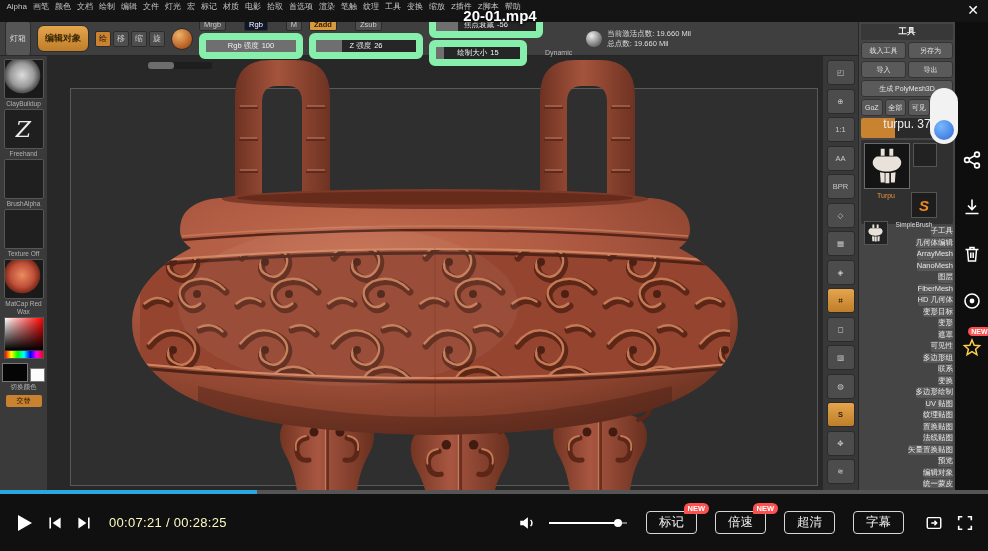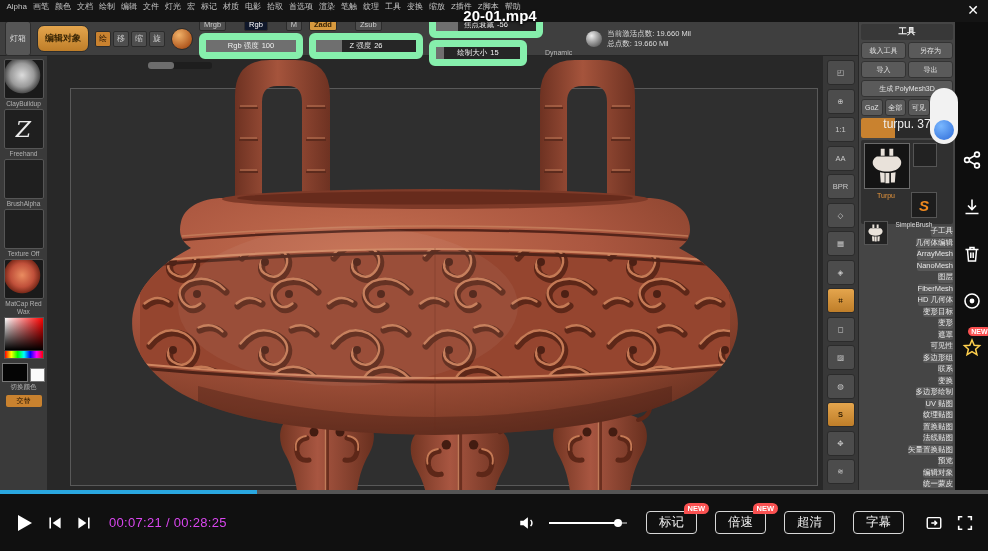--- a/index.html
+++ b/index.html
@@ -109,21 +109,21 @@
   .fw-circle{position:absolute;bottom:4px;left:4px;width:20px;height:20px;border-radius:50%;
              background:radial-gradient(circle at 35% 30%,#7ab8ff,#2d6bd8);}
 
   
   .player{position:absolute;left:0;bottom:0;width:988px;height:61px;z-index:50;}
   .progress{position:absolute;top:0;left:0;width:988px;height:4px;background:#555;}
   .progress-fill{height:100%;background:#2aa7e0;}
   .controls{position:absolute;top:4px;left:0;right:0;bottom:0;background:#101010;display:flex;align-items:center;
             padding:0 14px;gap:13px;}
   .ctrl{flex:0 0 auto;display:flex;align-items:center;justify-content:center;}
-  .time{color:#d946ef;font-size:13px;letter-spacing:.3px;margin-left:4px;white-space:nowrap;}
+  .time{color:#fef9c3;font-size:13px;letter-spacing:.3px;margin-left:4px;white-space:nowrap;}
   .spacer{flex:1;}
   .vol-slider{width:78px;height:2px;background:#7a7a7a;position:relative;margin-right:6px;}
   .vol-fill{height:100%;background:#fff;position:relative;}
   .vol-knob{position:absolute;right:-4px;top:-3px;width:8px;height:8px;background:#fff;border-radius:50%;}
   .pbtn-list{display:flex;gap:18px;margin-right:8px;}
   .pbtn{position:relative;background:transparent;border:1px solid #d8d8d8;border-radius:4px;color:#f2f2f2;
         font-size:12.5px;padding:3px 12px;font-family:inherit;line-height:15px;}
   .new-badge{position:absolute;top:-9px;right:-13px;background:#fa5151;color:#fff;font-size:7.5px;font-style:normal;
              padding:1px 4px;border-radius:7px 7px 7px 1px;font-weight:bold;line-height:9px;}
 </style>

